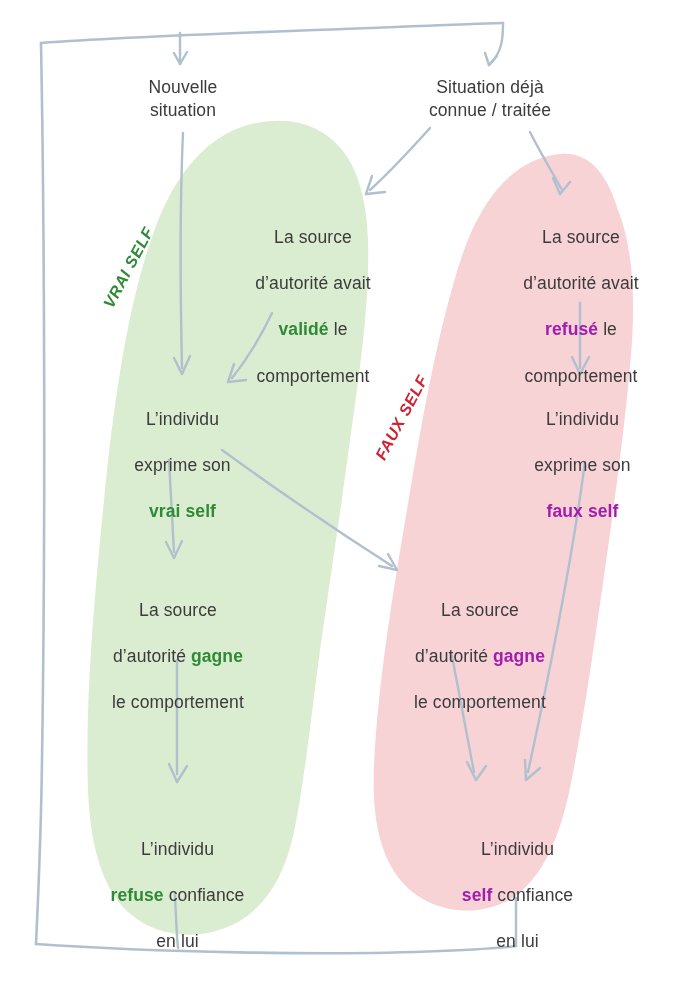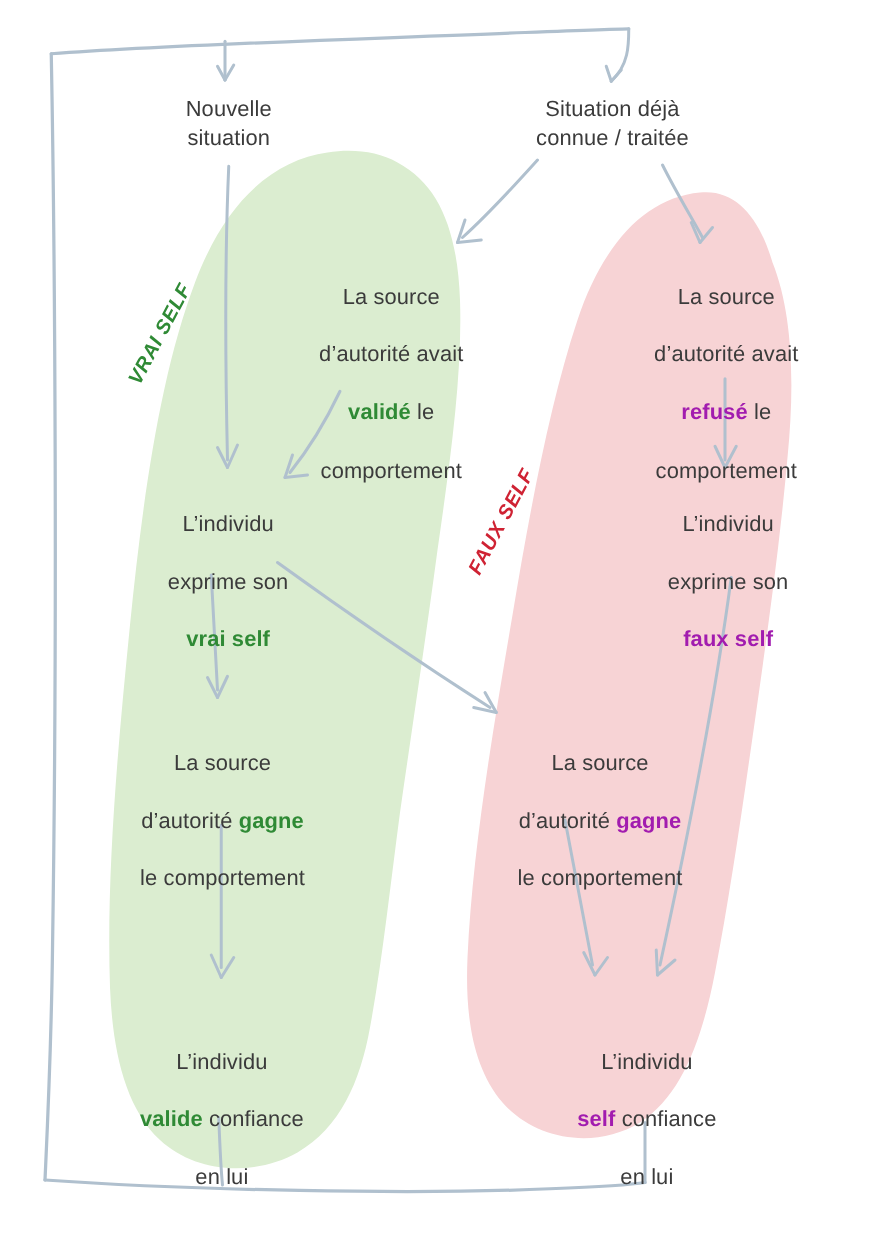--- a/index.html
+++ b/index.html
@@ -209,21 +209,21 @@
   </div>
 
   <div class="node" style="left:385px; top:576px; width:190px;">
     <span>La source</span><br>
     <span>d’autorité </span><span class="kw-red">gagne</span><br>
     <span>le comportement</span>
   </div>
 
   <div class="node" style="left:85px; top:815px; width:185px;">
     <span>L’individu</span><br>
-    <span class="kw-green">valide</span><span> confiance</span><br>
+    <span class="kw-green">refuse</span><span> confiance</span><br>
     <span>en lui</span>
   </div>
 
   <div class="node" style="left:425px; top:815px; width:185px;">
     <span>L’individu</span><br>
     <span class="kw-red">self</span><span> confiance</span><br>
     <span>en lui</span>
   </div>
 
   <div class="band-label" id="band-vrai" style="left:108px; top:298px; transform: rotate(-62deg); transform-origin: left center;">VRAI SELF</div>

